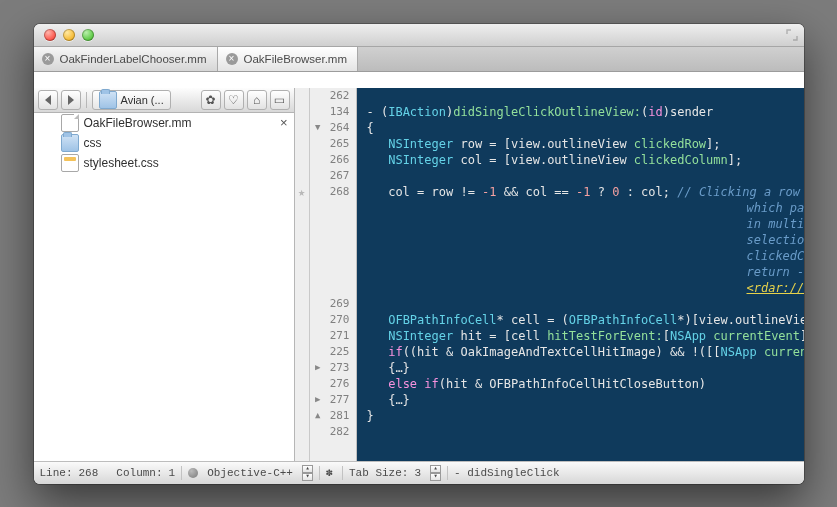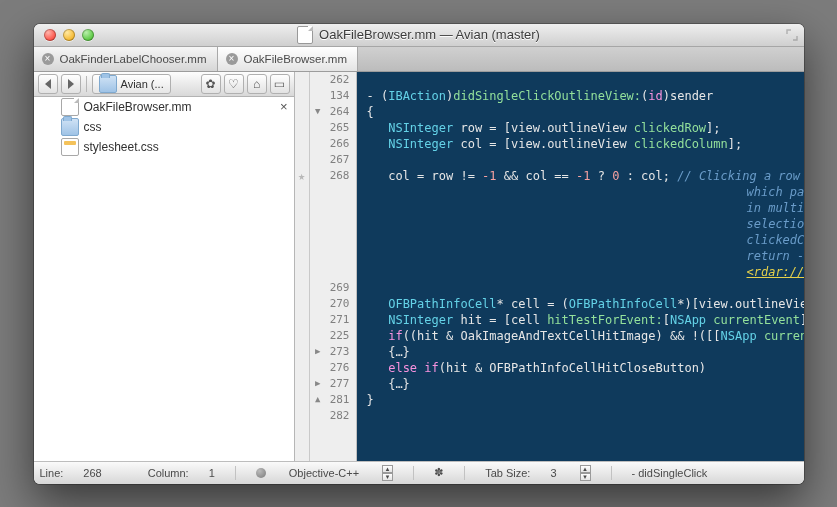--- a/index.html
+++ b/index.html
@@ -69,21 +69,21 @@
   }
   .tab{
     display:flex;align-items:center;gap:6px;padding:0 10px 0 8px;
     background:linear-gradient(var(--tab-g1),var(--tab-g2));
     border-right:1px solid #a8a8a8;position:relative;
     color:#4a4a4a;font-size:11.5px;
   }
   .tab .x{width:12px;height:12px;border-radius:50%;background:#9a9a9a;color:#fff;font-size:10px;line-height:12px;text-align:center;}
   .tab.active{background:linear-gradient(var(--tab-active-g1),var(--tab-active-g2));}
   
-  .body{flex:1 1 auto;display:flex;min-height:0;}
+  .body{flex:1 1 auto;display:flex;min-height:0;margin-top:16px;}
   .sidebar{
     width:260px;flex:0 0 260px;border-right:1px solid #b6b6b6;
     display:flex;flex-direction:column;background:var(--side-bg);
   }
   .side-toolbar{
     height:24px;background:linear-gradient(var(--toolbar-g1),var(--toolbar-g2));
     border-bottom:1px solid #b3b3b3;display:flex;align-items:center;gap:3px;padding:0 4px;
   }
   .tb-btn{width:18px;height:18px;border:1px solid #b0b0b0;border-radius:3px;background:linear-gradient(#fff,#e2e2e2);display:flex;align-items:center;justify-content:center;color:#555;}
   .tb-sep{width:1px;height:16px;background:#b7b7b7;margin:0 2px;}
@@ -121,42 +121,38 @@
   .t{color:var(--code-type);}
   .c{color:var(--code-call);}
   .n{color:var(--code-num);}
   .cm{color:var(--code-comment);font-style:italic;}
   .lk{color:var(--code-link);font-style:italic;text-decoration:underline;}
   .continuation{padding-left:380px;}
 
   .statusbar{
     height:22px;flex:0 0 22px;background:linear-gradient(var(--statusbar-g1),var(--statusbar-g2));
     border-top:1px solid #bdbdbd;display:flex;align-items:center;font-size:11px;color:#4a4a4a;
-    padding:0 6px;gap:20px;
+    padding:0 6px;gap:6px;font-family:Liberation Mono, monospace;
   }
   .sb-sep{width:1px;height:14px;background:#c2c2c2;}
   .stepper{display:inline-flex;flex-direction:column;margin-left:3px;}
   .stepper span{width:9px;height:6px;border:1px solid #9a9a9a;background:linear-gradient(#fff,#e4e4e4);font-size:7px;line-height:5px;text-align:center;}
   .rec{width:10px;height:10px;border-radius:50%;background:radial-gradient(circle at 35% 30%,#bbb,#7a7a7a);margin-right:3px;}
 </style>
 </head>
 <body>
 
 <div class="stage">
   <div class="window">
 
     <div class="titlebar">
       <div class="traffic">
         <div class="tl red"></div>
         <div class="tl yellow"></div>
         <div class="tl green"></div>
-      </div>
-      <div class="title-center">
-        <span class="doc-chip"></span>
-        <span class="title-text">OakFileBrowser.mm — Avian (master)</span>
       </div>
       <span class="resize-grip">
         <svg viewBox="0 0 12 12">
             <path d="M1 5 L1 1 L5 1 M7 11 L11 11 L11 7" stroke="#666" stroke-width="1.4" fill="none"></path>
           </svg>
       </span>
     </div>
 
     <div class="tabbar">
       <div class="tab">

